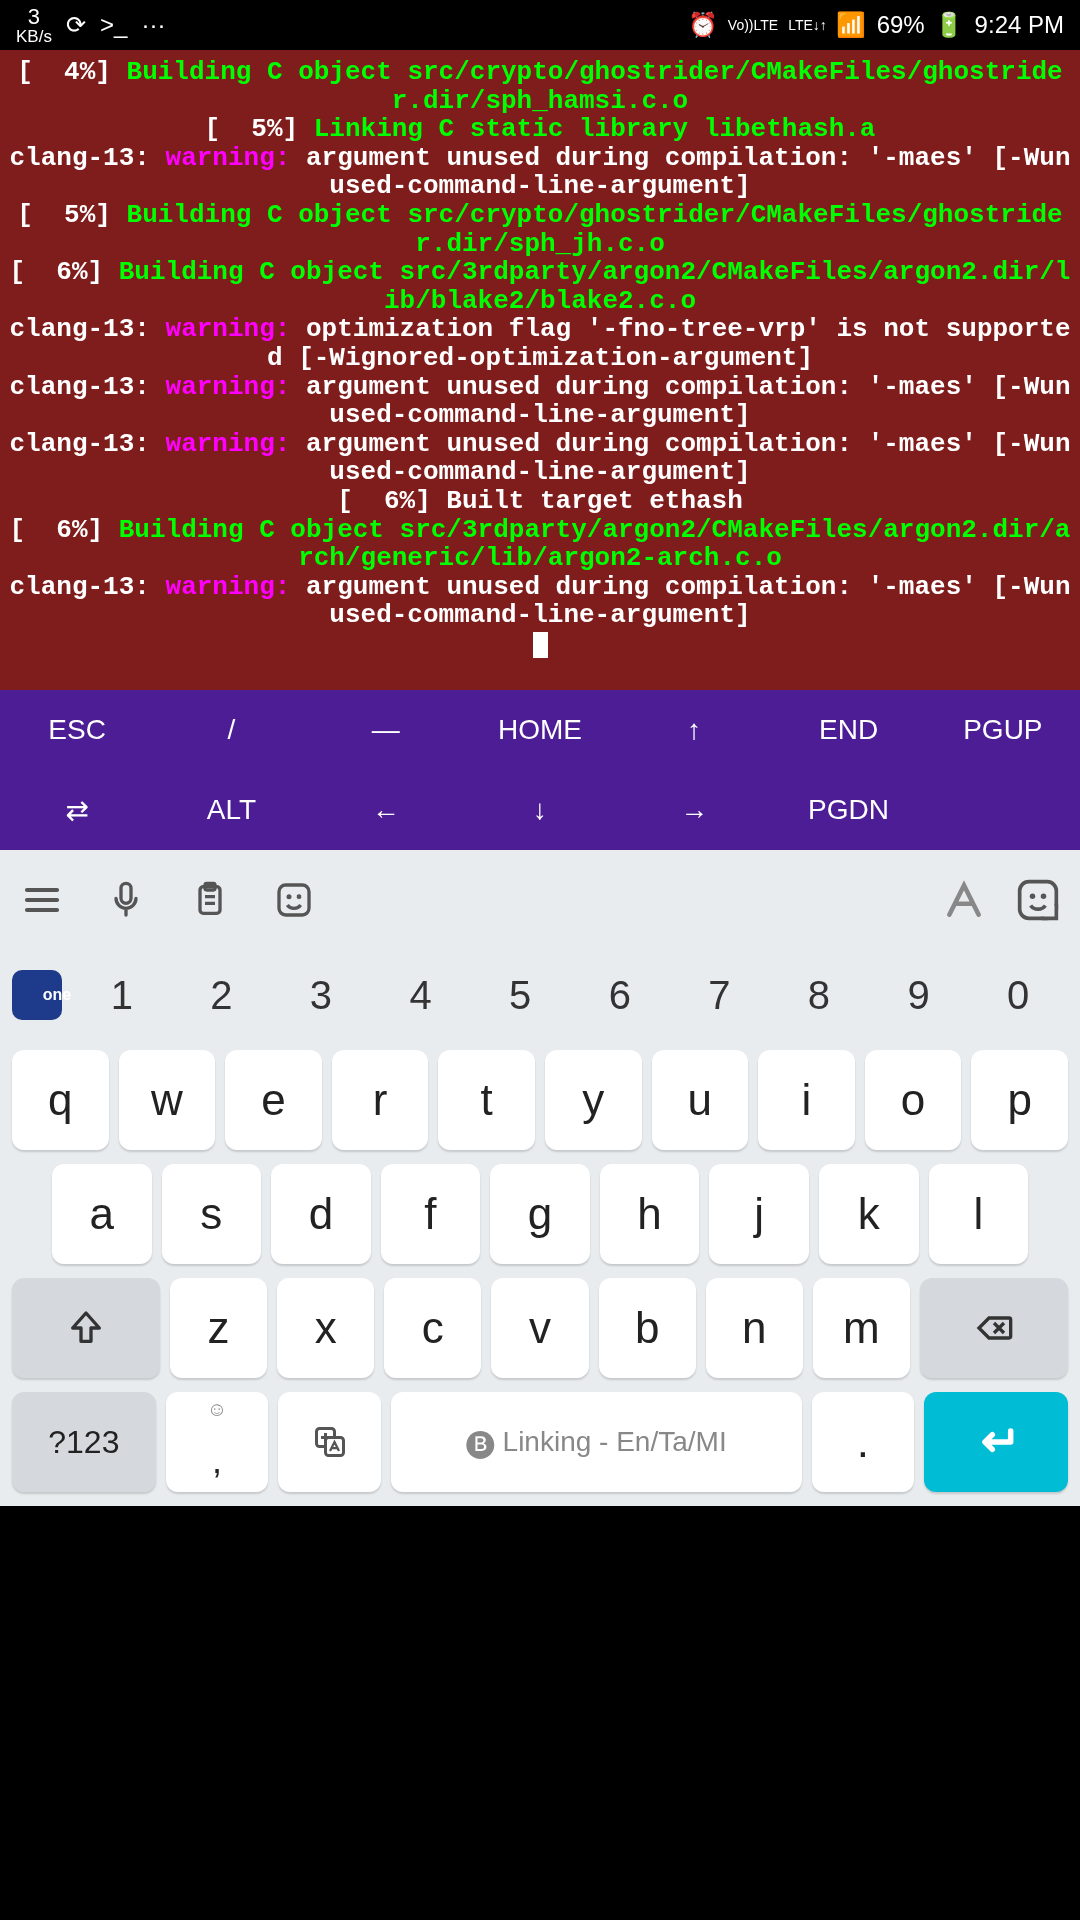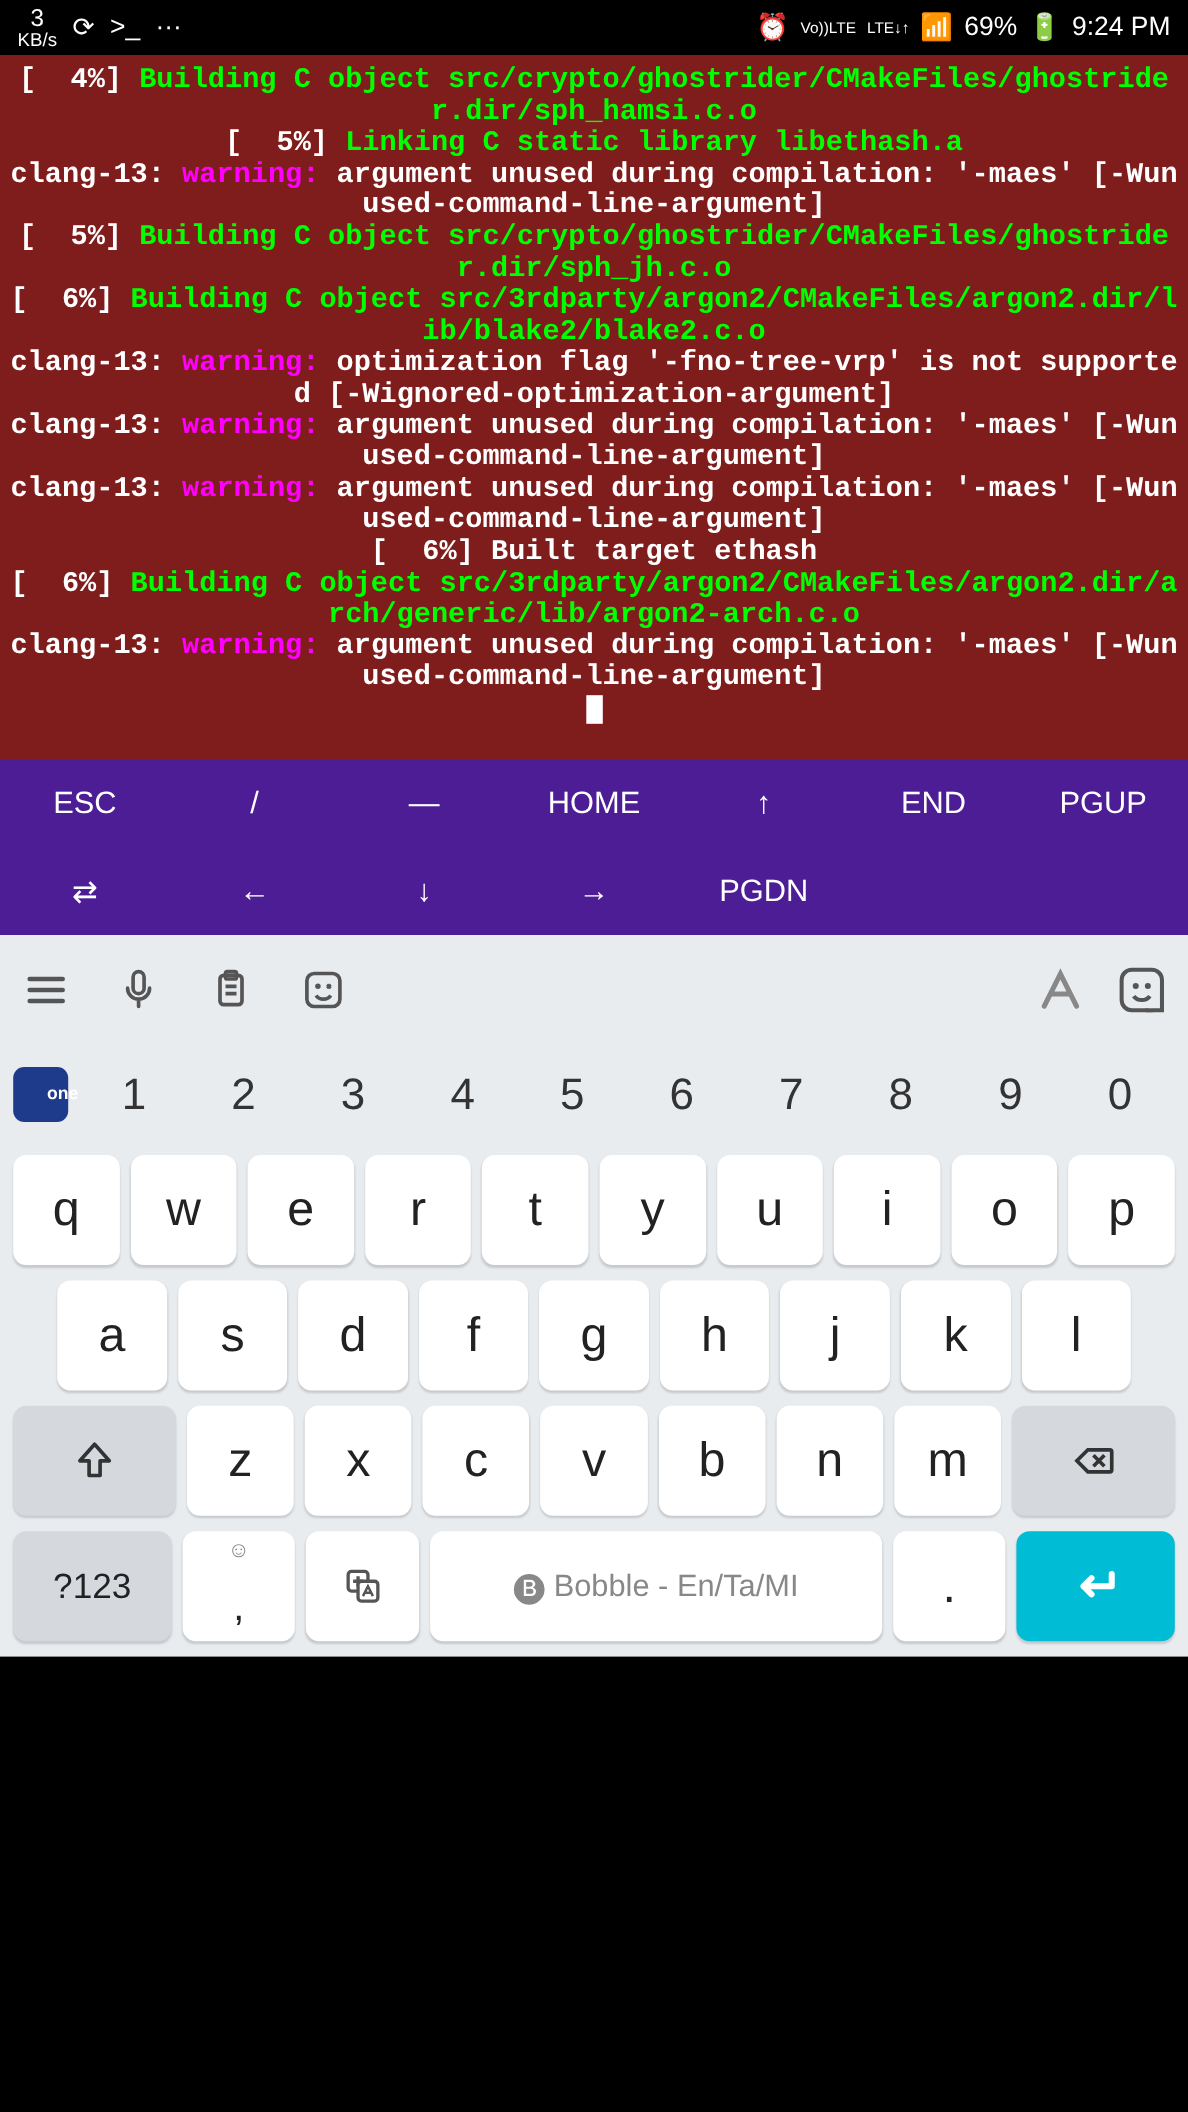--- a/index.html
+++ b/index.html
@@ -85,20 +85,21 @@
 
 <div class="extra-keys" id="extra-keys">
     <div class="extra-key">ESC</div>
     <div class="extra-key">/</div>
     <div class="extra-key">―</div>
     <div class="extra-key">HOME</div>
     <div class="extra-key">↑</div>
     <div class="extra-key">END</div>
     <div class="extra-key">PGUP</div>
     <div class="extra-key">⇄</div>
+    <div class="extra-key">ALT</div>
     <div class="extra-key">←</div>
     <div class="extra-key">↓</div>
     <div class="extra-key">→</div>
     <div class="extra-key">PGDN</div>
   </div>
 
 <div class="kb-toolbar">
   <div class="tb-icon">
     <svg viewBox="0 0 24 24" width="40" height="40">
         <path d="M3 6h18M3 12h18M3 18h18" stroke="#555" stroke-width="2.5" fill="none" stroke-linecap="round"></path>
@@ -213,21 +214,21 @@
     <div class="key">
       <svg viewBox="0 0 24 24" width="36" height="36">
           <rect x="3" y="3" width="12" height="12" rx="2" stroke="#555" stroke-width="2" fill="none"></rect>
           <path d="M6 9h6M9 6v6" stroke="#555" stroke-width="2"></path>
           <rect x="9" y="9" width="12" height="12" rx="2" stroke="#555" stroke-width="2" fill="#fff"></rect>
           <path d="M12 18l3-6 3 6M13 16h4" stroke="#555" stroke-width="1.5" fill="none"></path>
         </svg>
     </div>
     <div class="key space">
       <span style="margin-right:8px;">🅑</span>
-        <span>Bobble - En/Ta/MI</span>
+        <span>Linking - En/Ta/MI</span>
     </div>
     <div class="key">.</div>
     <div class="key enter wide">
       <svg viewBox="0 0 24 24" width="44" height="44">
           <path d="M20 6v6H6m0 0l4-4m-4 4l4 4" stroke="#fff" stroke-width="3" fill="none" stroke-linecap="round" stroke-linejoin="round"></path>
         </svg>
     </div>
   </div>
 </div>
 

